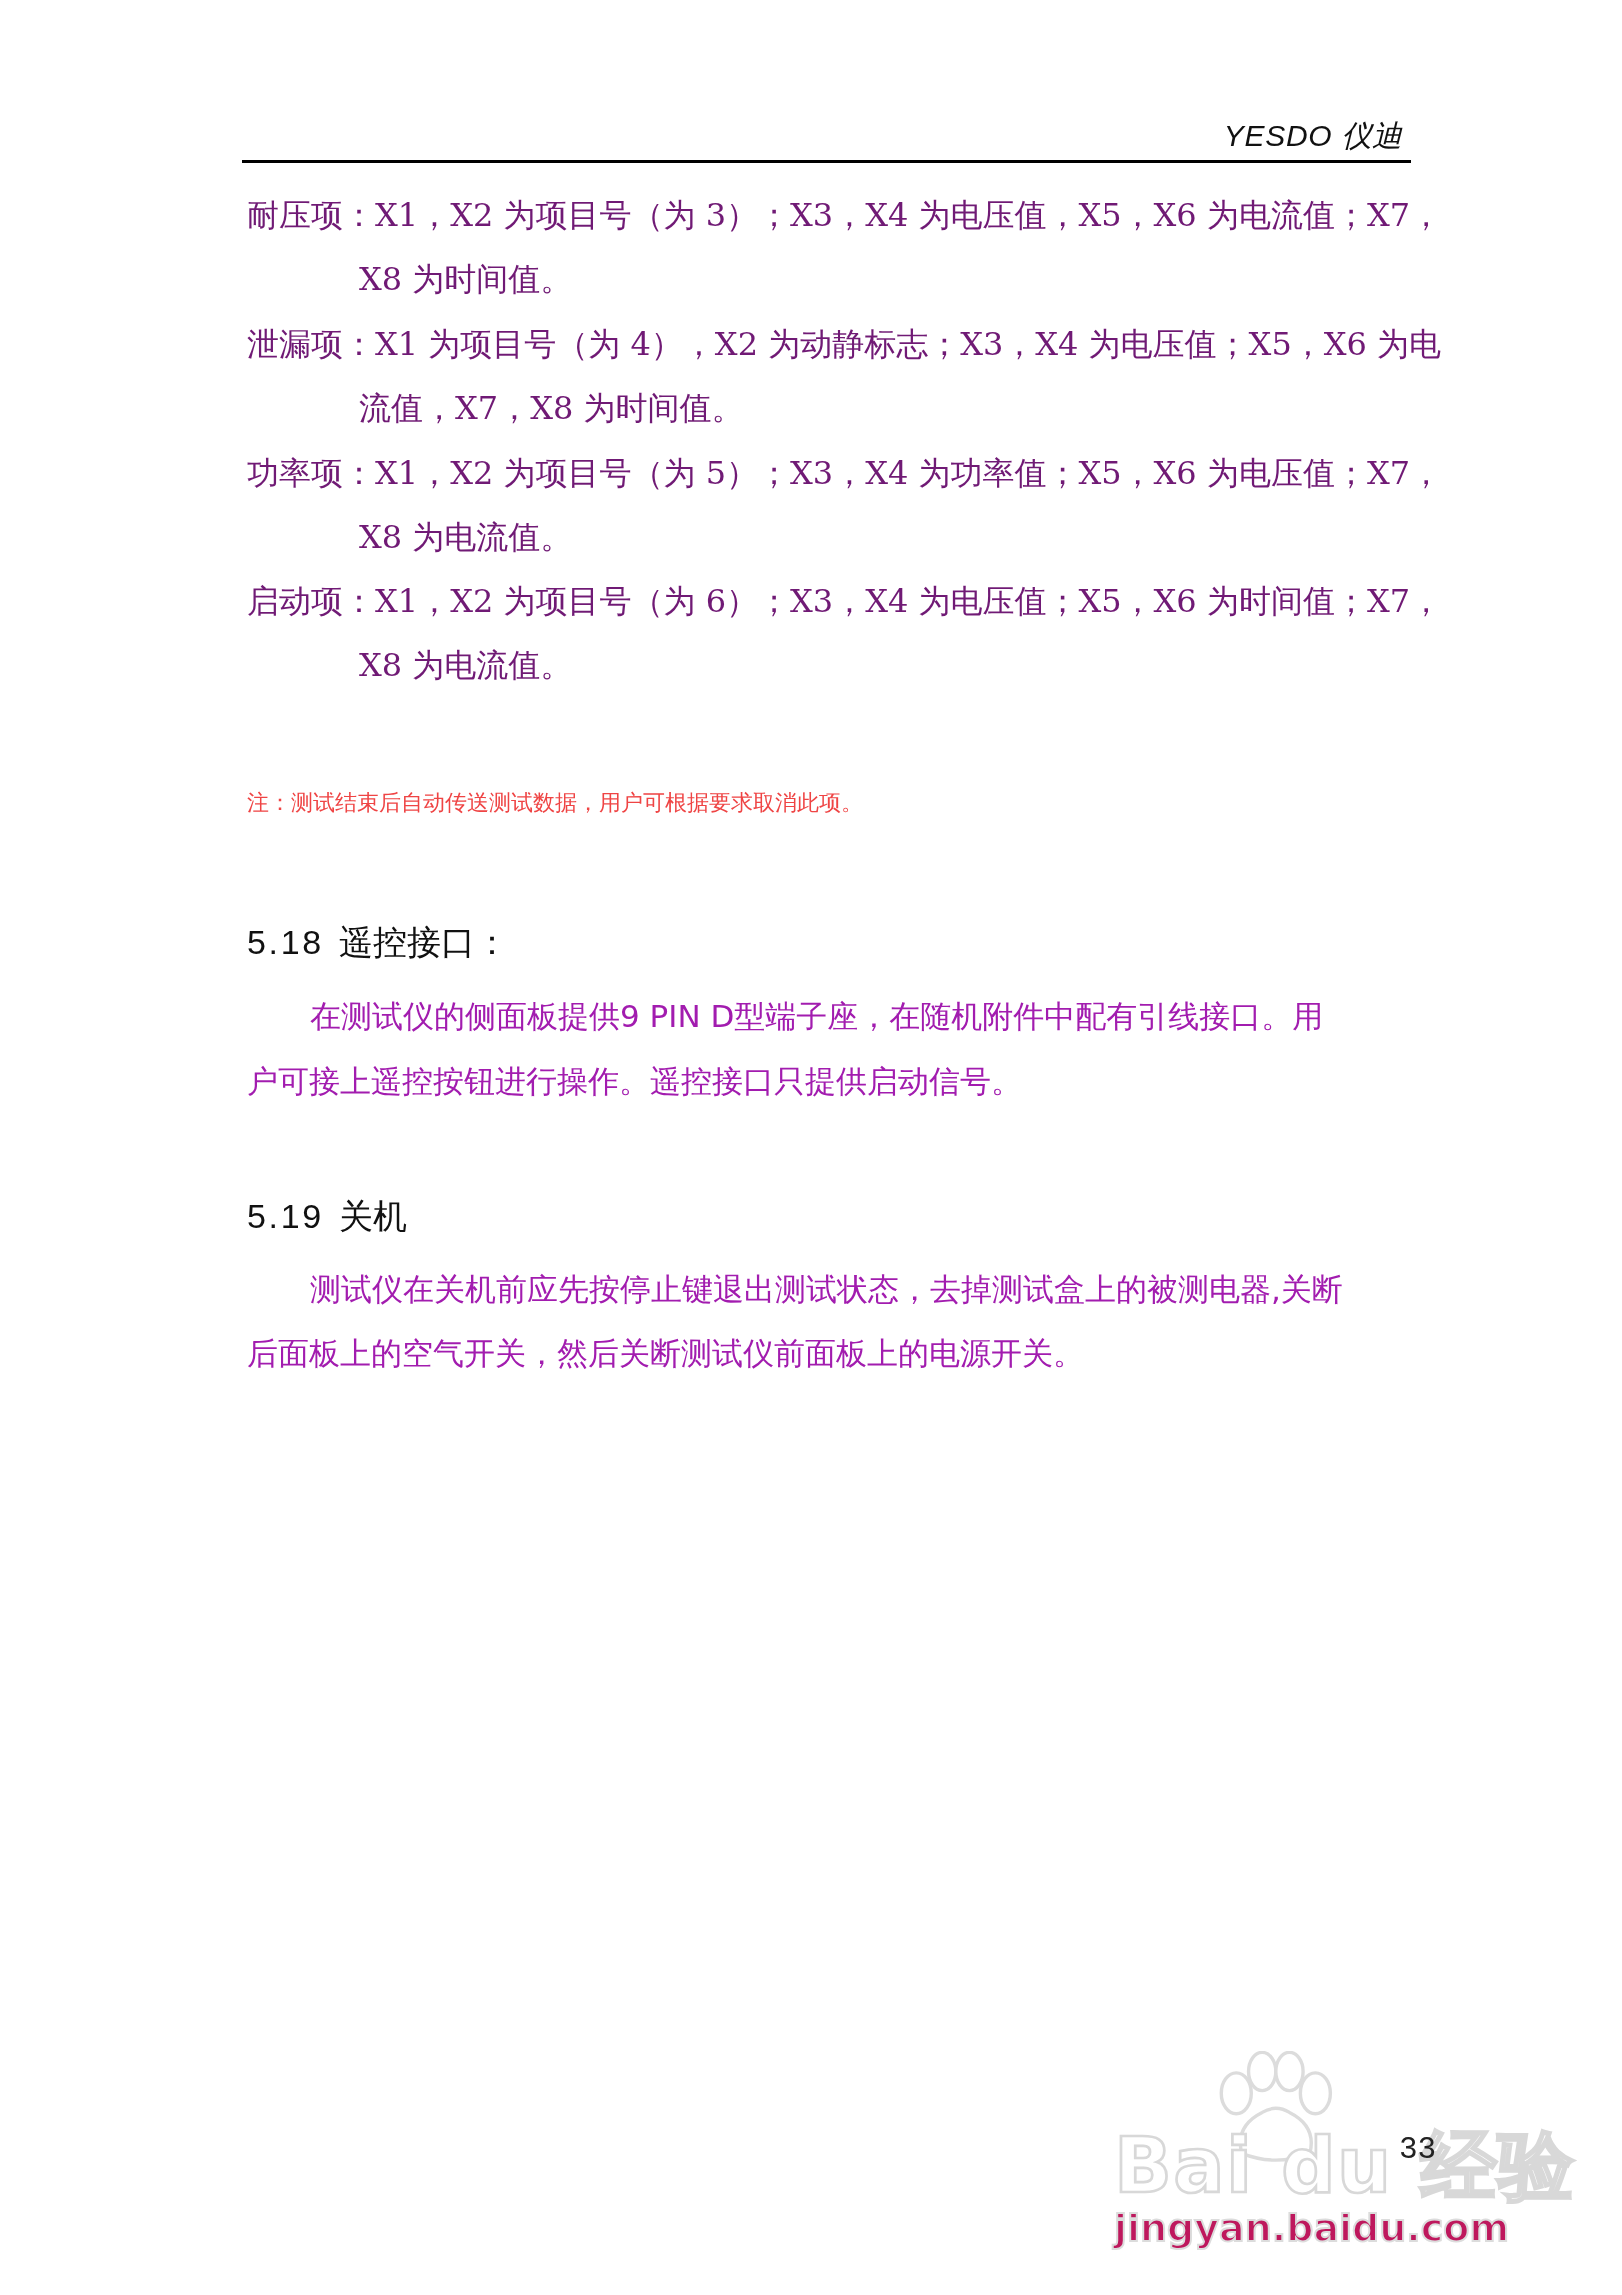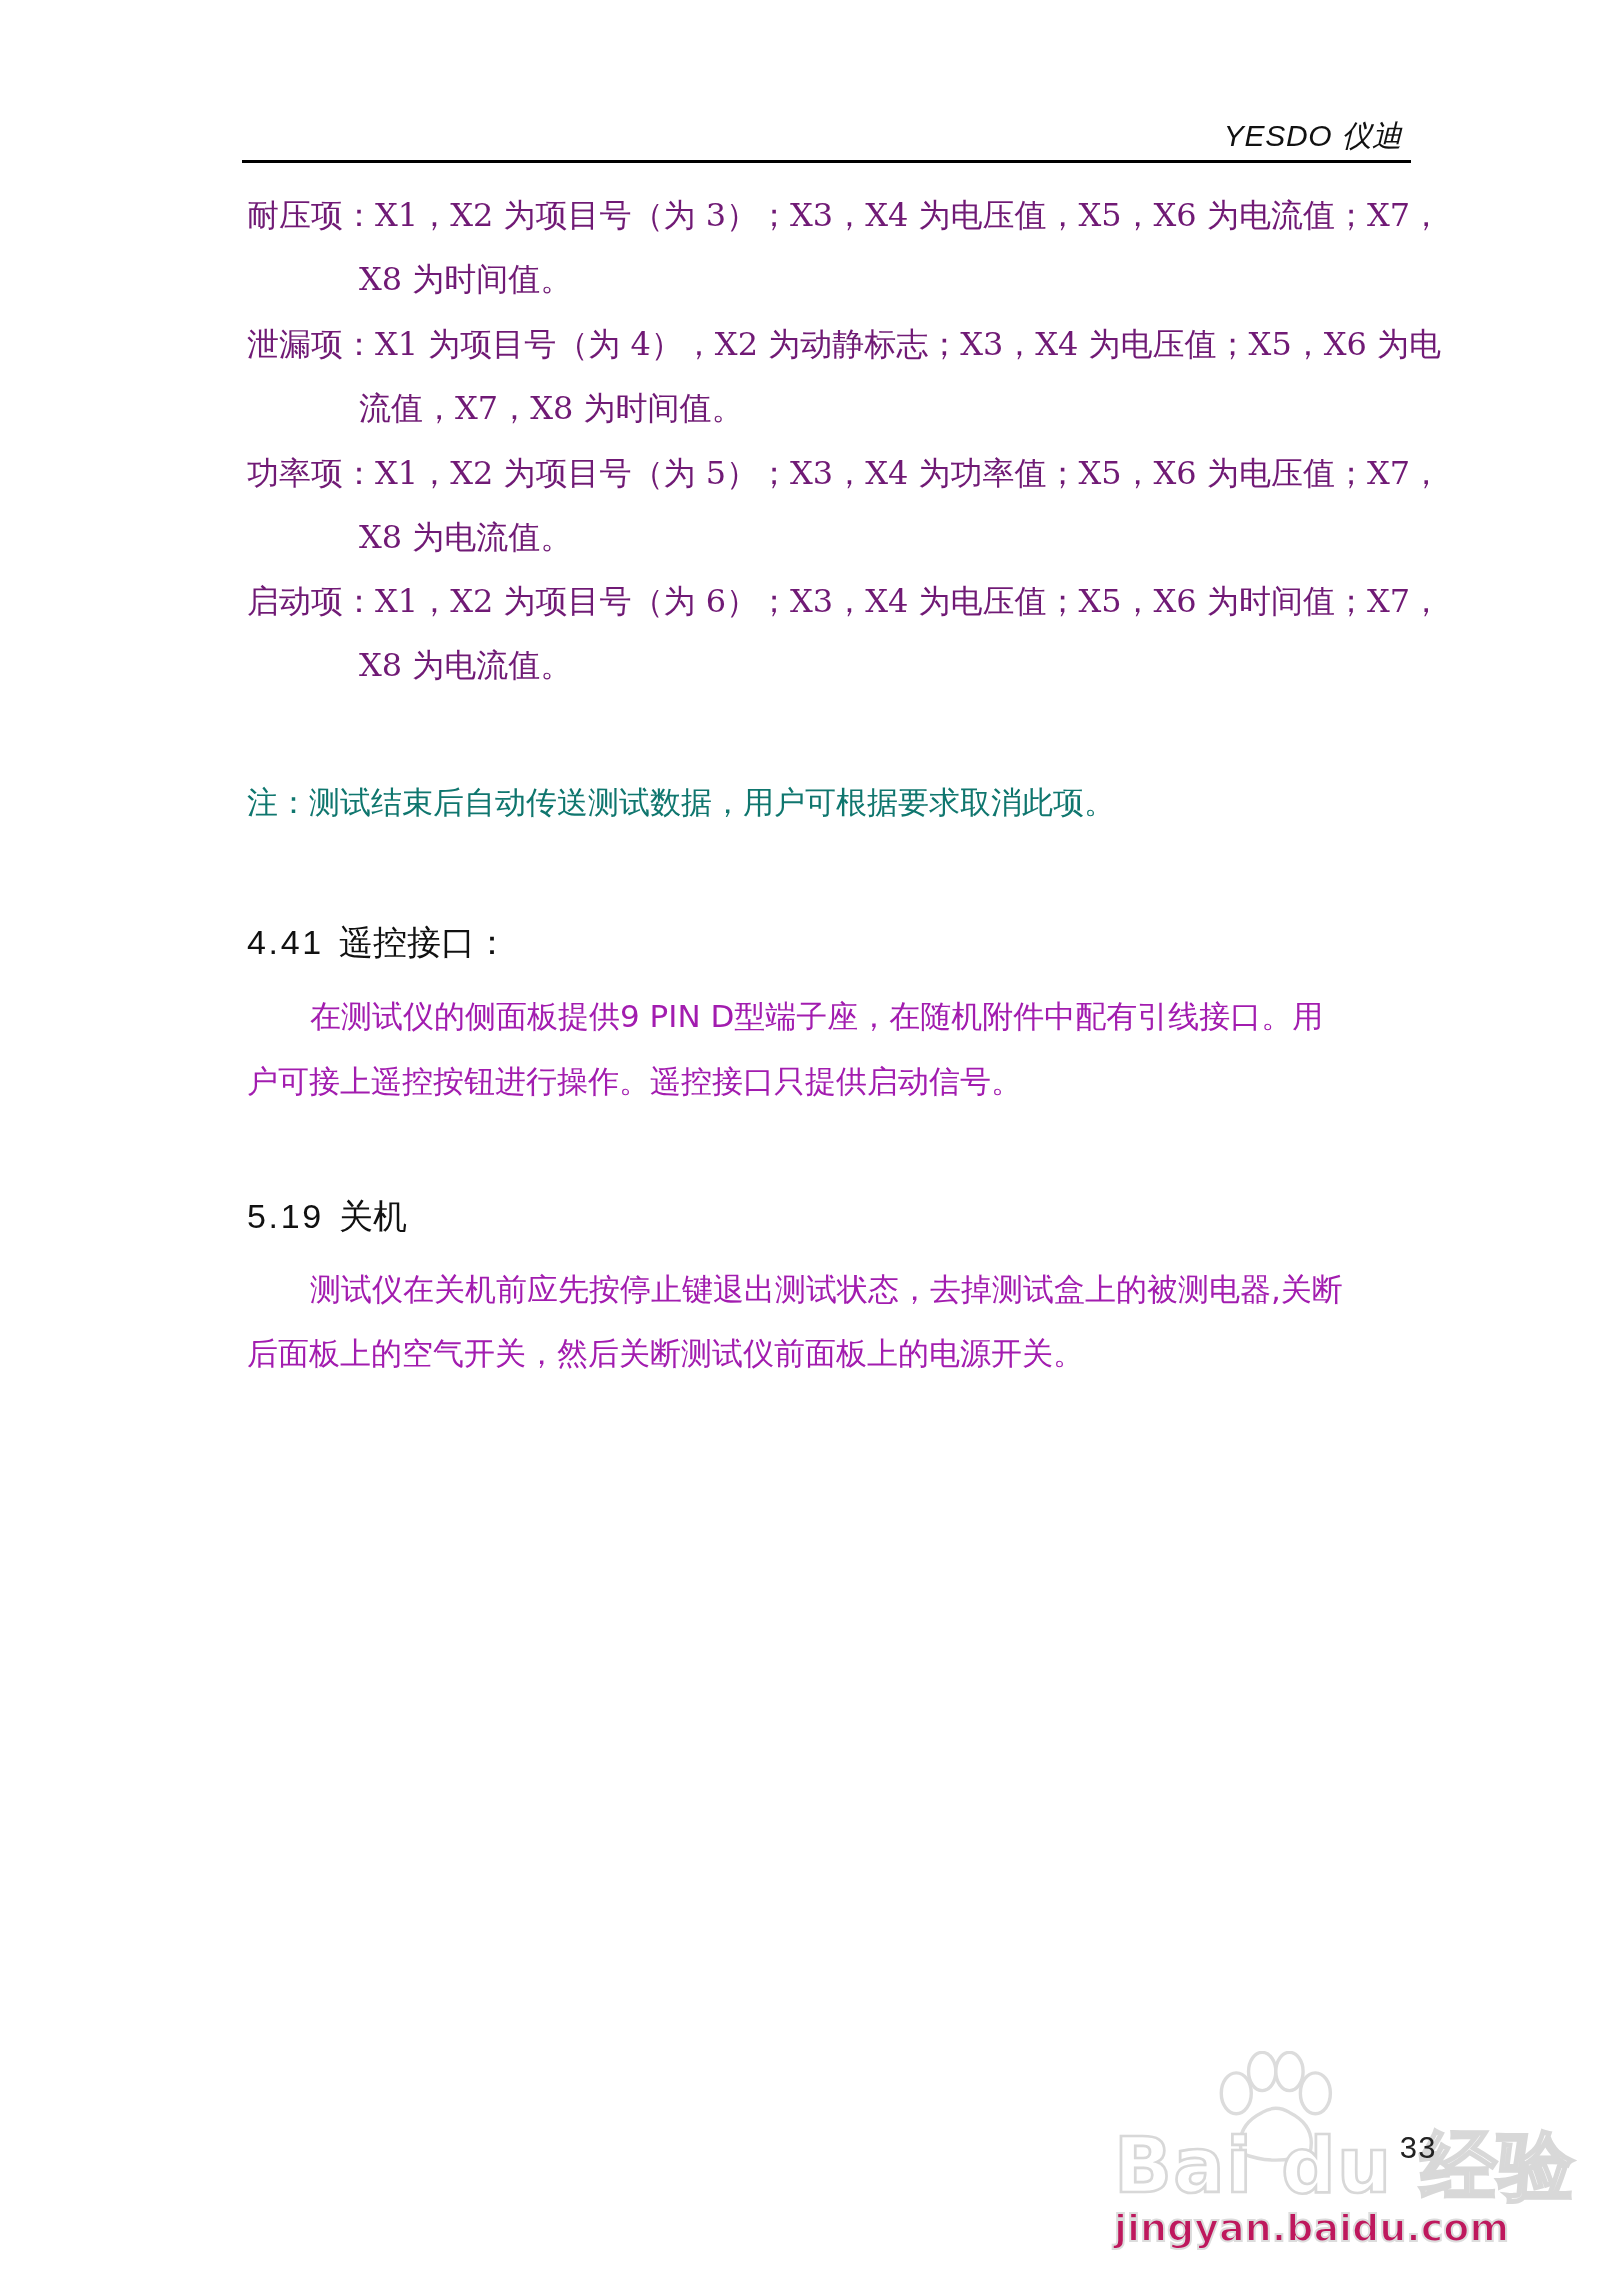--- a/index.html
+++ b/index.html
@@ -25,21 +25,21 @@
   }
   .line.cont { left: 359px; }
 
   .section-heading {
     position: absolute; left: 247px;
     font-family: "Liberation Sans", "DejaVu Sans", sans-serif;
     font-size: 34px; line-height: 44px; white-space: nowrap; color: #111;
   }
   .section-heading .num { letter-spacing: 2.7px; margin-right: 15px; }
 
-  .note { position: absolute; left: 247px; font-family: "DejaVu Sans", sans-serif; font-size: 31px; line-height: 41px; white-space: nowrap; color: #0f766e; }
+  .note { position: absolute; left: 247px; font-family: "DejaVu Sans", sans-serif; font-size: 22px; line-height: 41px; white-space: nowrap; color: #ef4444; }
 
   .body-sans {
     position: absolute;
     font-family: "DejaVu Sans", "Liberation Sans", sans-serif;
     font-size: 31px; line-height: 41px; white-space: nowrap; color: #a21caf;
   }
 
   .page-number {
     position: absolute; left: 1399px; top: 2132px;
     font-family: Liberation Mono, monospace; font-size: 31px; color: #222;
@@ -78,21 +78,21 @@
   <div class="line cont" style="top:388px">流值，X7，X8 为时间值。</div>
 
   <div class="line" style="top:453px"><span>功率项：</span><span>X1，X2 为项目号（为 5）；X3，X4 为功率值；X5，X6 为电压值；X7，</span></div>
   <div class="line cont" style="top:517px">X8 为电流值。</div>
 
   <div class="line" style="top:581px"><span>启动项：</span><span>X1，X2 为项目号（为 6）；X3，X4 为电压值；X5，X6 为时间值；X7，</span></div>
   <div class="line cont" style="top:645px">X8 为电流值。</div>
 
   <div class="note" style="top:782px">注：测试结束后自动传送测试数据，用户可根据要求取消此项。</div>
 
-  <div class="section-heading" style="top:920px"><span class="num">4.41</span><span>遥控接口：</span></div>
+  <div class="section-heading" style="top:920px"><span class="num">5.18</span><span>遥控接口：</span></div>
   <div class="body-sans" style="left:310px; top:996px">在测试仪的侧面板提供9 PIN  D型端子座，在随机附件中配有引线接口。用</div>
   <div class="body-sans" style="left:247px; top:1061px">户可接上遥控按钮进行操作。遥控接口只提供启动信号。</div>
 
   <div class="section-heading" style="top:1194px"><span class="num">5.19</span><span>关机</span></div>
   <div class="body-sans" style="left:310px; top:1269px">测试仪在关机前应先按停止键退出测试状态，去掉测试盒上的被测电器,关断</div>
   <div class="body-sans" style="left:247px; top:1333px">后面板上的空气开关，然后关断测试仪前面板上的电源开关。</div>
 
   <div class="watermark">
     <svg class="wm-paw" viewBox="0 0 220 170">
       <g fill="#fff" stroke="#dcdcdc" stroke-width="5">

